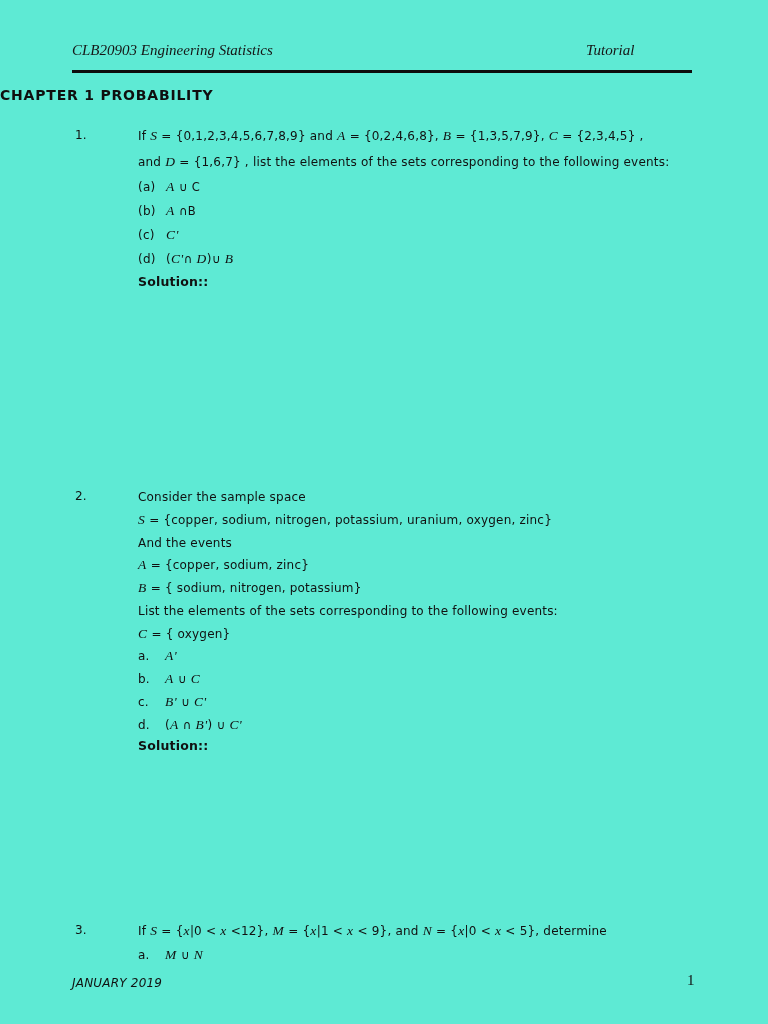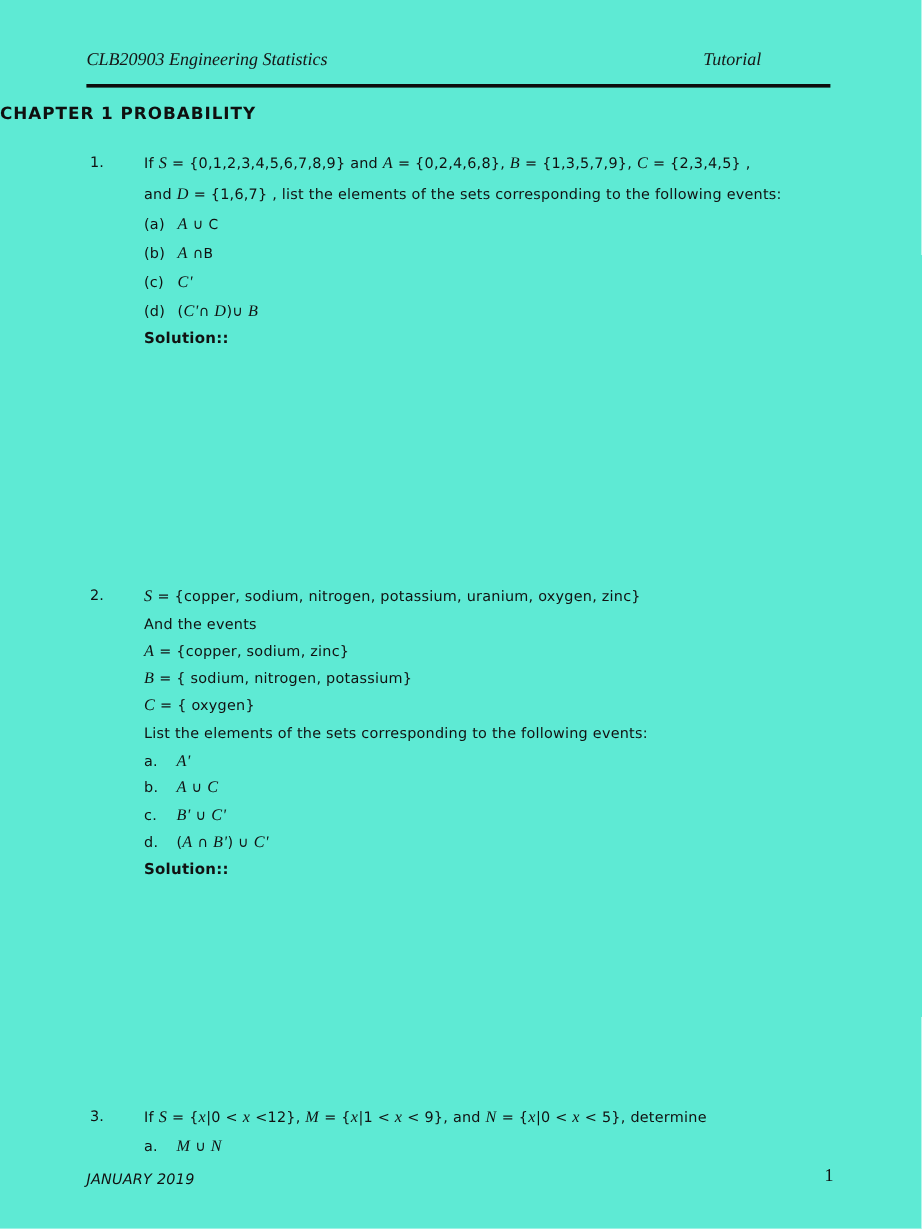--- a/index.html
+++ b/index.html
@@ -32,21 +32,21 @@
     text-align: left;
     font: bold 14px "DejaVu Sans", sans-serif;
     letter-spacing: 0.8px;
     color: #0f0f0f;
   }
   .q { position: absolute; left: 75px; width: 640px; }
   .qnum {
     position: absolute; left: 0; top: 0;
     font: 12px "DejaVu Sans", sans-serif;
   }
-  .qbody { margin-left: 45px; }
+  .qbody { margin-left: 63px; }
   .line { white-space: nowrap; }
   .q1 .line { line-height: 24px; }
   .q1 .intro, .q1 .qnum { line-height: 26px; }
   .q2 .line, .q2 .qnum { line-height: 22.75px; }
   .q3 .line, .q3 .qnum { line-height: 24px; }
   .run-plain { font: 12px "DejaVu Sans", sans-serif; letter-spacing: 0.2px; }
   .run-sans  { font: 11.5px "DejaVu Sans", sans-serif; }
   .run-var   { font: italic 13.5px "Liberation Serif", serif; letter-spacing: 0.4px; }
   .ilabel {
     display: inline-block;
@@ -96,26 +96,27 @@
       <div class="line">
         <span class="ilabel wq1">(d)</span><span><span class="run-plain">(</span><span class="run-var">C'</span><span class="run-plain">∩ </span><span class="run-var">D</span><span class="run-plain">)∪ </span><span class="run-var">B</span></span>
       </div>
       <div class="line solution">Solution::</div>
     </div>
   </section>
 
   <section class="q q2" style="top:485px;">
     <span class="qnum">2.</span>
     <div class="qbody">
+      <div class="line"><span class="run-plain">Consider the sample space</span></div>
       <div class="line"><span class="run-var">S</span><span class="run-plain"> = {copper, sodium, nitrogen, potassium, uranium, oxygen, zinc}</span></div>
       <div class="line"><span class="run-plain">And the events</span></div>
       <div class="line"><span class="run-var">A</span><span class="run-plain"> = {copper, sodium, zinc}</span></div>
       <div class="line"><span class="run-var">B</span><span class="run-plain"> = { sodium, nitrogen, potassium}</span></div>
+      <div class="line"><span class="run-plain">List the elements of the sets corresponding to the following events:</span></div>
       <div class="line"><span class="run-var">C</span><span class="run-plain"> = { oxygen}</span></div>
-      <div class="line"><span class="run-plain">List the elements of the sets corresponding to the following events:</span></div>
       <div class="line">
         <span class="ilabel wq2">a.</span><span><span class="run-var">A'</span></span>
       </div>
       <div class="line">
         <span class="ilabel wq2">b.</span><span><span class="run-var">A</span><span class="run-plain"> ∪ </span><span class="run-var">C</span></span>
       </div>
       <div class="line">
         <span class="ilabel wq2">c.</span><span><span class="run-var">B'</span><span class="run-plain"> ∪ </span><span class="run-var">C'</span></span>
       </div>
       <div class="line">

